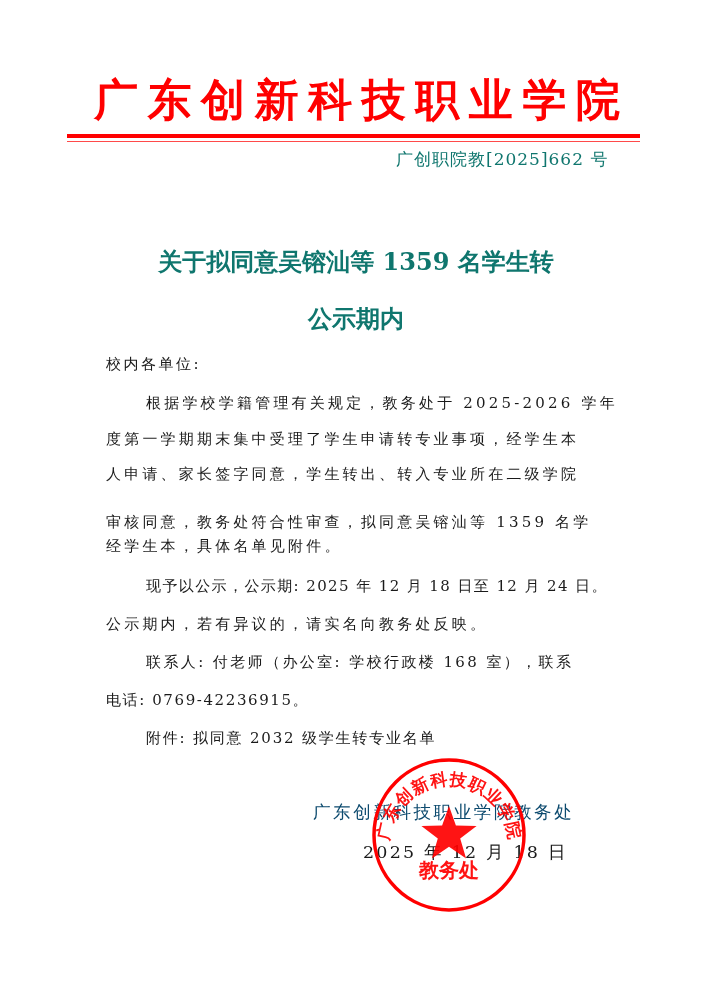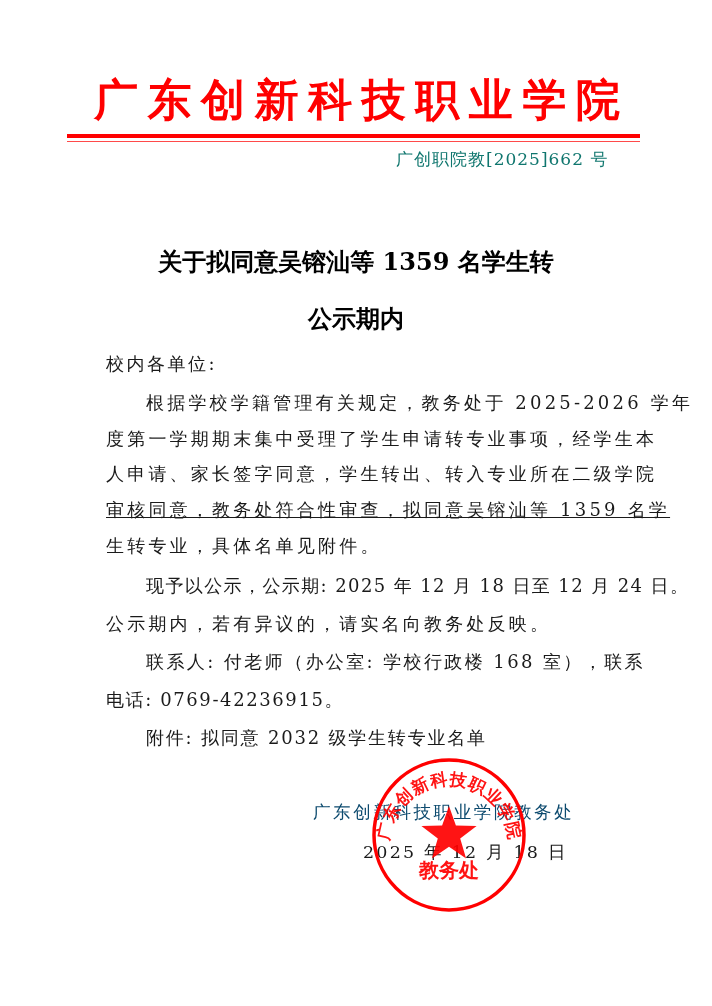--- a/index.html
+++ b/index.html
@@ -54,43 +54,43 @@
     }
 
     
     .title-line {
       left: 0; width: 712px;
       text-align: center;
       font-family: "DejaVu Serif", "Liberation Serif", serif;
       font-weight: bold;
       font-size: 24px;
       line-height: 32px;
-      color: #000000;
+      color: #0f766e;
       white-space: nowrap;
     }
     .title-1 { top: 246px; }
     .title-2 { top: 303px; }
 
     
     .body-line {
       left: 106px;
       width: 500px;
-      font-size: 18px;
+      font-size: 15px;
       line-height: 24px;
       letter-spacing: 3.2px;
       white-space: nowrap;
       color: #1a1a1a;
     }
     .indent { left: 146px; width: 460px; }
 
     .salutation { top: 352px; letter-spacing: 2.5px; }
     .l1 { top: 391px; }
     .l2 { top: 427px; }
     .l3 { top: 462px; }
-    .l4 { top: 498px; text-decoration: underline; }
+    .l4 { top: 510px; }
     .l5 { top: 534px; }
     .l6 { top: 574px; letter-spacing: 1.4px; }
     .l7 { top: 612px; }
     .l8 { top: 650px; letter-spacing: 2.4px; }
     .l9 { top: 688px; letter-spacing: 1.6px; }
     .l10 { top: 726px; letter-spacing: 1.8px; }
 
     
     .sig-org {
       left: 313px; top: 800px;
@@ -143,21 +143,21 @@
 
 <div class="abs title-line title-1">关于拟同意吴镕汕等 1359 名学生转</div>
 <div class="abs title-line title-2">公示期内</div>
 
 <div class="abs body-line salutation">校内各单位:</div>
 
 <div class="abs body-line indent l1">根据学校学籍管理有关规定，教务处于 2025-2026 学年</div>
 <div class="abs body-line l2">度第一学期期末集中受理了学生申请转专业事项，经学生本</div>
 <div class="abs body-line l3">人申请、家长签字同意，学生转出、转入专业所在二级学院</div>
 <div class="abs body-line l4">审核同意，教务处符合性审查，拟同意吴镕汕等 1359 名学</div>
-<div class="abs body-line l5">生转专业，具体名单见附件。</div>
+<div class="abs body-line l5">经学生本，具体名单见附件。</div>
 <div class="abs body-line indent l6">现予以公示，公示期: 2025 年 12 月 18 日至 12 月 24 日。</div>
 <div class="abs body-line l7">公示期内，若有异议的，请实名向教务处反映。</div>
 <div class="abs body-line indent l8">联系人: 付老师（办公室: 学校行政楼 168 室），联系</div>
 <div class="abs body-line l9">电话: 0769-42236915。</div>
 <div class="abs body-line indent l10">附件: 拟同意 2032 级学生转专业名单</div>
 
 <div class="abs sig-org">广东创新科技职业学院教务处</div>
 <div class="abs sig-date">2025 年 12 月 18 日</div>
 
 <div class="abs seal">

